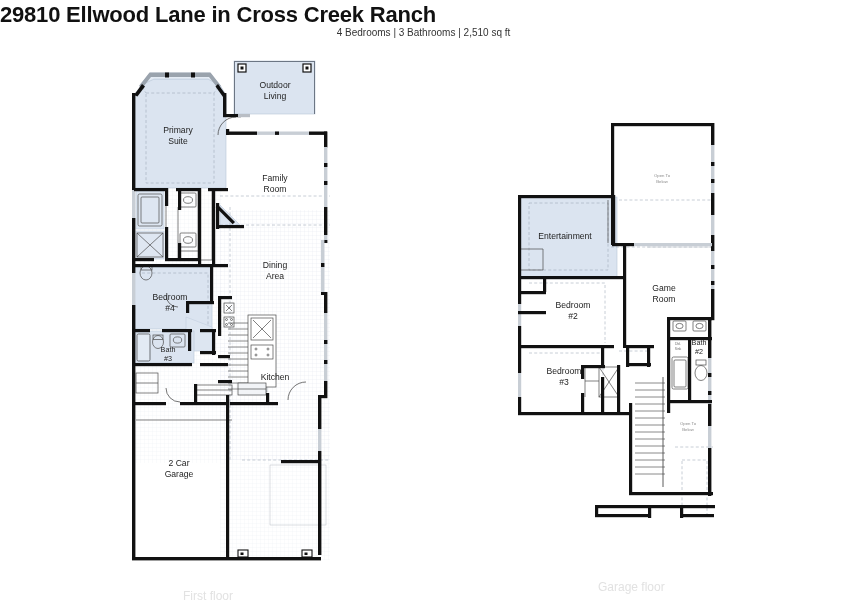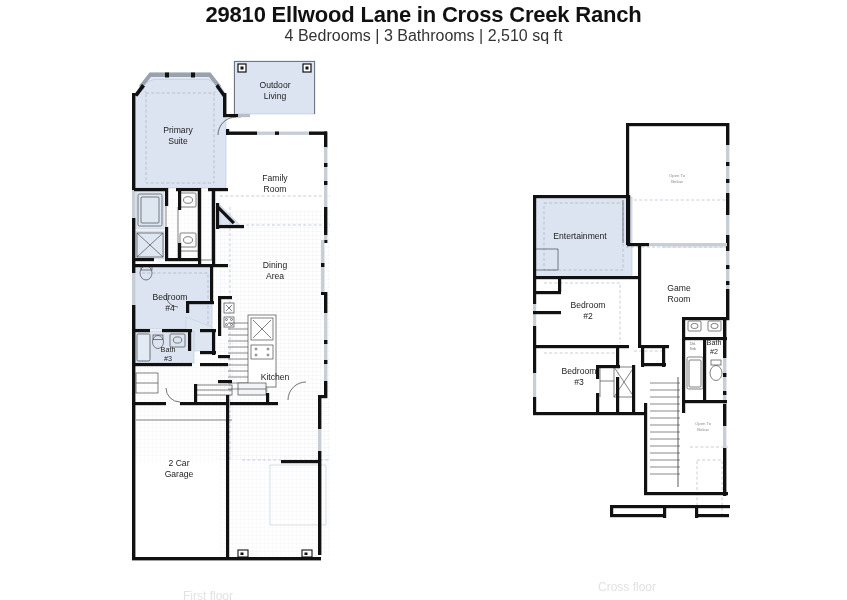--- a/index.html
+++ b/index.html
@@ -3,36 +3,36 @@
 <meta charset="utf-8">
 <title>Floor Plan</title>
 <style>
   html,body{margin:0;padding:0;}
   body{
     width:847px;height:600px;background:#ffffff;
     font-family:"Liberation Sans","DejaVu Sans",sans-serif;
     color:#1a1a1a;overflow:hidden;position:relative;
   }
   #page-title{
-    position:absolute;left:0;top:2px;width:847px;text-align:center;
+    position:absolute;left:0;top:2px;width:847px;text-align:left;
     font-size:22px;font-weight:bold;letter-spacing:-0.2px;color:#111;
   }
   #page-subtitle{
     position:absolute;left:0;top:27px;width:847px;text-align:center;
-    font-size:16px;color:#333;font-weight:normal;
+    font-size:10px;color:#333;font-weight:normal;
   }
   .floor-caption{
     position:absolute;font-size:12px;color:#e2e2e2;white-space:nowrap;
   }
   #cap-first{left:183px;top:589px;}
   #cap-second{left:598px;top:580px;}
 
   .plan{position:absolute;}
   #plan-first{left:120px;top:55px;width:215px;height:510px;}
-  #plan-second{left:522px;top:115px;width:225px;height:430px;}
+  #plan-second{left:507px;top:115px;width:225px;height:430px;}
 
   .plan svg{display:block;}
 
   .rlabel{
     font-family:"Liberation Sans","DejaVu Sans",sans-serif;
     fill:#1d1d1d;text-anchor:middle;
   }
   .rlabel.sm{font-size:7.2px;}
   .rlabel.md{font-size:8.6px;}
   .rlabel.tiny{font-size:4.3px;fill:#8d8d8d;}
@@ -460,13 +460,13 @@
     <text class="rlabel tiny" x="155" y="62">Open To</text>
     <text class="rlabel tiny" x="155" y="68">Below</text>
 
     <text class="rlabel tiny" x="181" y="310">Open To</text>
     <text class="rlabel tiny" x="181" y="316">Below</text>
   </g>
 </svg>
 </div>
 
 <div class="floor-caption" id="cap-first">First floor</div>
-<div class="floor-caption" id="cap-second">Cross floor</div>
+<div class="floor-caption" id="cap-second">Garage floor</div>
 
 </body></html>

